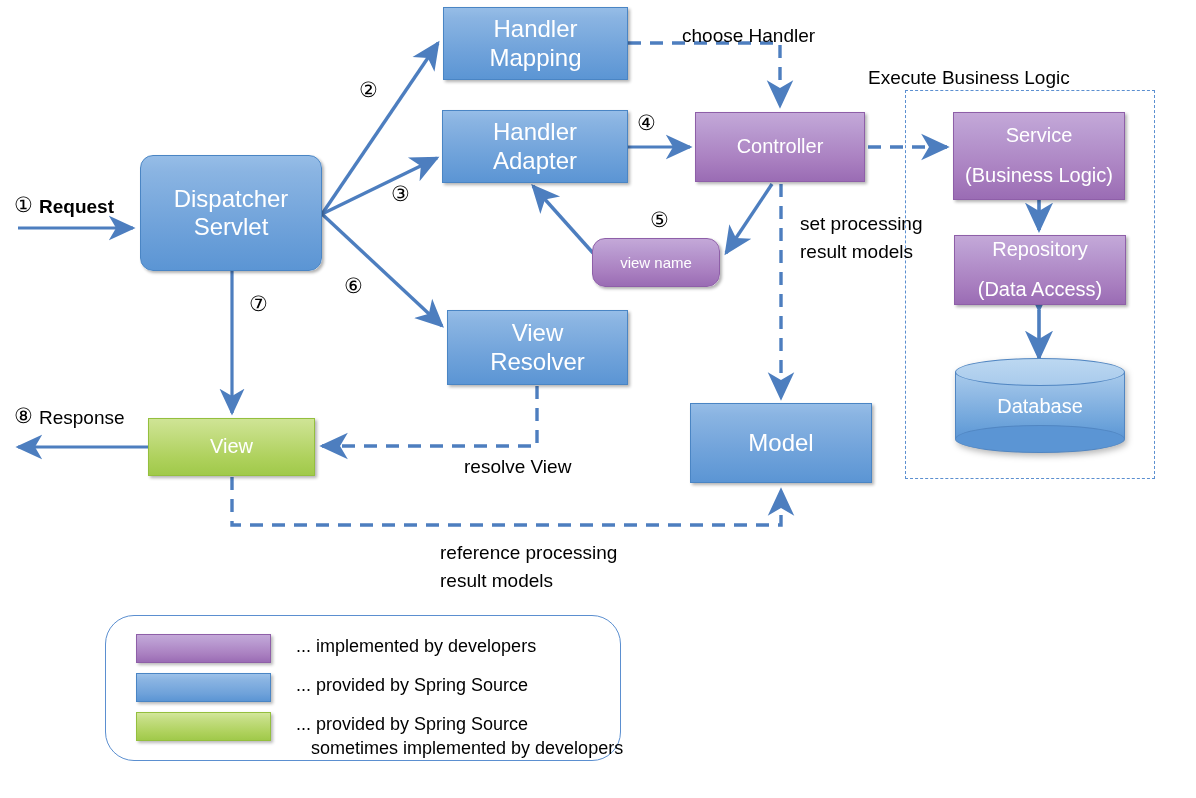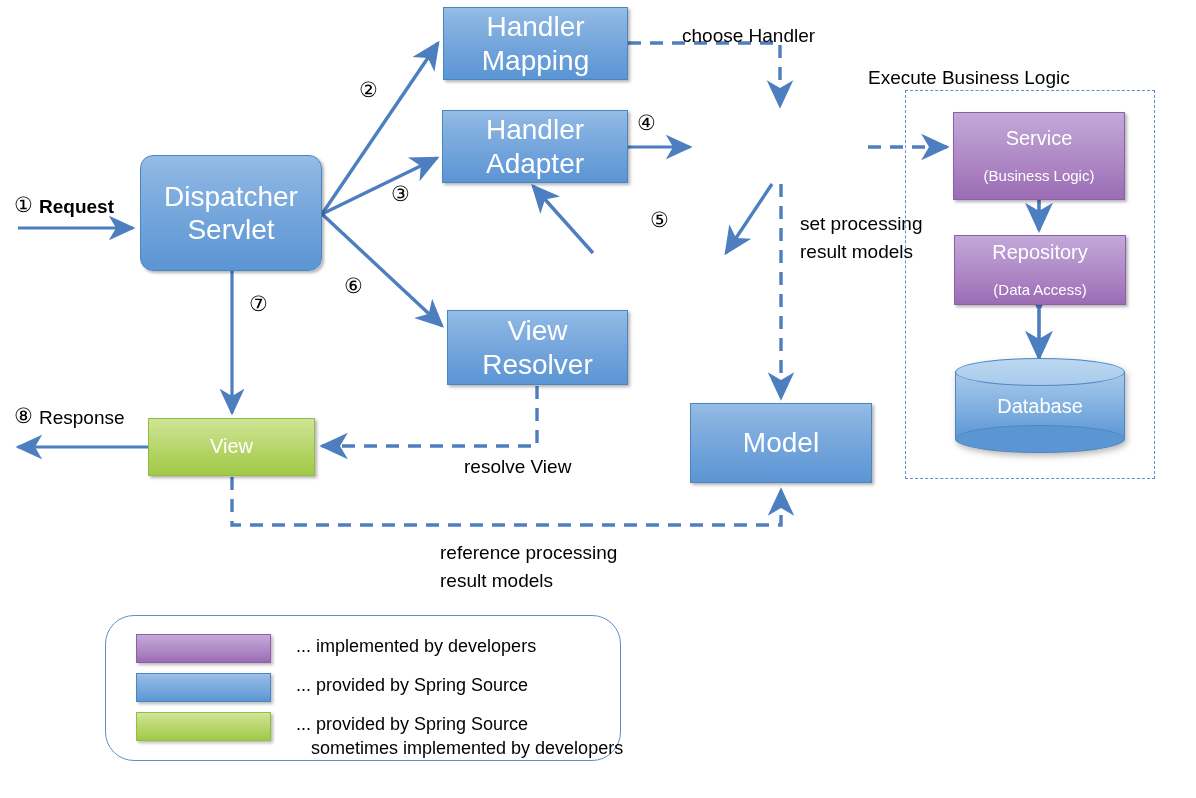--- a/index.html
+++ b/index.html
@@ -28,26 +28,26 @@
     display: flex;
     flex-direction: column;
     align-items: center;
     justify-content: center;
     color: #ffffff;
     text-align: center;
     line-height: 1.18;
     box-shadow: 2px 2px 3px rgba(0,0,0,0.30);
   }
   .node .ttl { display: block; }
-  .node .sub { display: block; font-size: 15px; margin-top: 16px; }
+  .node .sub { display: block; font-size: 20px; margin-top: 16px; }
 
   .blue-node {
     background: linear-gradient(to bottom, #96bde7 0%, #8ab4e2 14%, #6fa2da 62%, #5b95d4 100%);
     border: 1px solid #4a85c4;
-    font-size: 28px;
+    font-size: 24px;
     text-align: right;
   }
   .purple-node {
     background: linear-gradient(to bottom, #c4a8d8 0%, #bb9dd2 20%, #a97fc0 70%, #9a6cb4 100%);
     border: 1px solid #8e5fa8;
     font-size: 20px;
   }
   .green-node {
     background: linear-gradient(to bottom, #cfe495 0%, #c5de84 22%, #aed15c 70%, #a0c94a 100%);
     border: 1px solid #94bf3e;
@@ -203,21 +203,27 @@
   <div class="node blue-node" style="left:443px; top:7px; width:185px; height:73px;">
     <span class="ttl">Handler</span>
     <span class="ttl">Mapping</span>
   </div>
 
   <div class="node blue-node" style="left:442px; top:110px; width:186px; height:73px;">
     <span class="ttl">Handler</span>
     <span class="ttl">Adapter</span>
   </div>
 
-
+  <div class="node purple-node" style="left:695px; top:112px; width:170px; height:70px;">
+    <span class="ttl">Controller</span>
+  </div>
+
+  <div class="node purple-node rounded viewname-node" style="left:592px; top:238px; width:128px; height:49px;">
+    <span class="ttl">view name</span>
+  </div>
 
   <div class="node blue-node" style="left:447px; top:310px; width:181px; height:75px;">
     <span class="ttl">View</span>
     <span class="ttl">Resolver</span>
   </div>
 
   <div class="node green-node" style="left:148px; top:418px; width:167px; height:58px;">
     <span class="ttl">View</span>
   </div>
 

